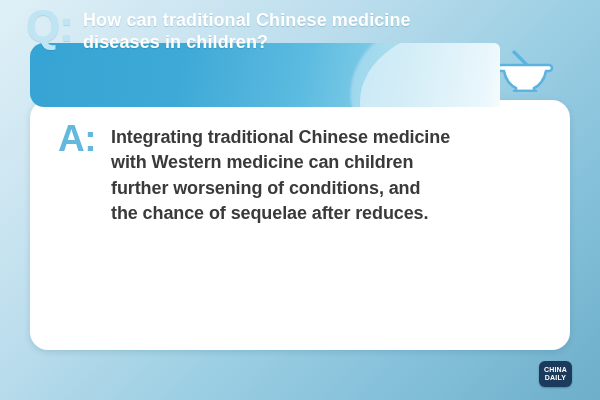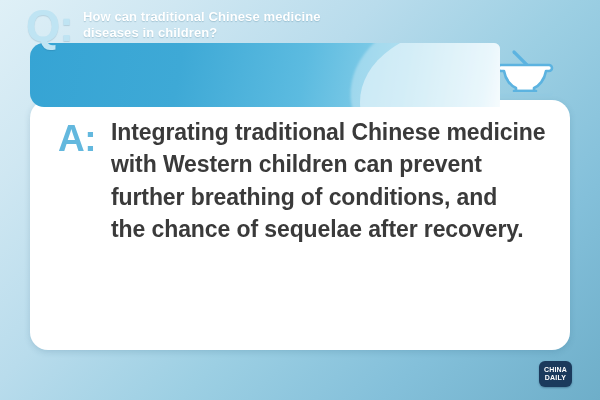--- a/index.html
+++ b/index.html
@@ -113,21 +113,21 @@
     letter-spacing: -1px;
     line-height: 1;
     text-shadow: 0 1px 1px rgba(20,80,110,0.18);
   }
   #question-text {
     position: absolute;
     left: 83px;
     top: 9px;
     width: 360px;
     color: #ffffff;
-    font-size: 13px;
+    font-size: 18px;
     font-weight: bold;
     line-height: 1.23;
     letter-spacing: 0.1px;
     text-shadow: 0 1px 1px rgba(20,80,110,0.22);
   }
   #question-text div { white-space: nowrap; }
 
   
   #a-mark {
     position: absolute;
@@ -135,24 +135,24 @@
     top: 120px;
     font-size: 37px;
     font-weight: bold;
     color: #63b8de;
     line-height: 1;
     letter-spacing: -0.5px;
   }
   #answer-text {
     position: absolute;
     left: 111px;
-    top: 116px;
+    top: 125px;
     width: 430px;
     color: #3a3a3a;
-    font-size: 23px;
+    font-size: 18px;
     font-weight: bold;
     line-height: 1.41;
     letter-spacing: -0.1px;
   }
   #answer-text div { white-space: nowrap; }
 
   
   #logo {
     position: absolute;
     left: 539px;
@@ -204,23 +204,23 @@
 
   <div id="question-text">
     <div>How can traditional Chinese medicine</div>
     <div>diseases in children?</div>
   </div>
 
   <div id="a-mark">A:</div>
 
   <div id="answer-text">
     <div>Integrating traditional Chinese medicine</div>
-    <div>with Western children can prevent</div>
-    <div>further breathing of conditions, and</div>
-    <div>the chance of sequelae after recovery.</div>
+    <div>with Western medicine can children</div>
+    <div>further worsening of conditions, and</div>
+    <div>the chance of sequelae after reduces.</div>
   </div>
 
   <div id="logo">
     <span>CHINA</span>
     <span>DAILY</span>
   </div>
 
 </div>
 
 </body></html>

